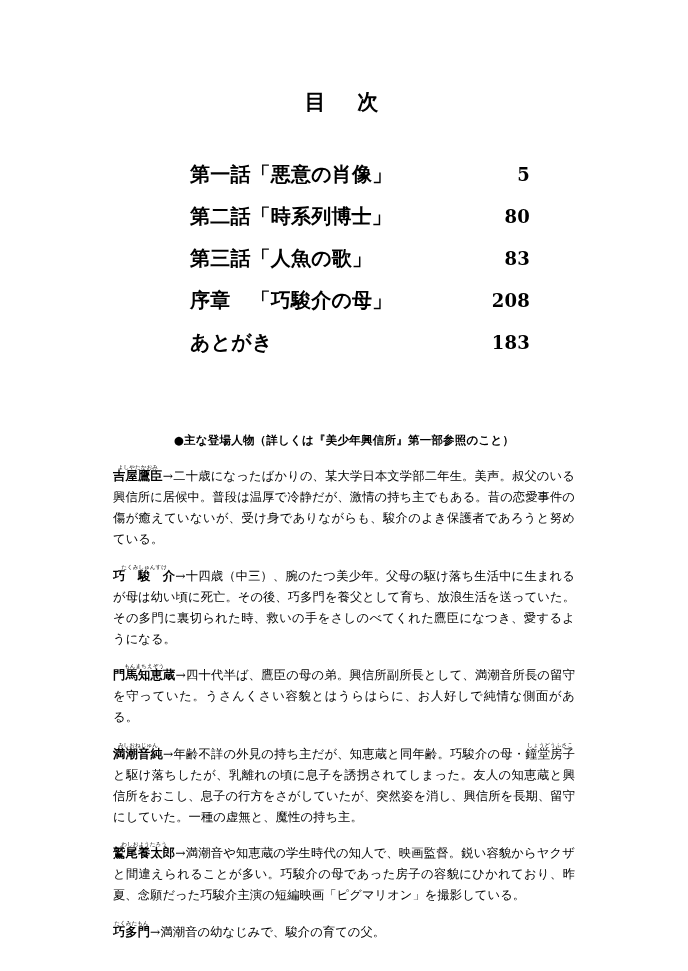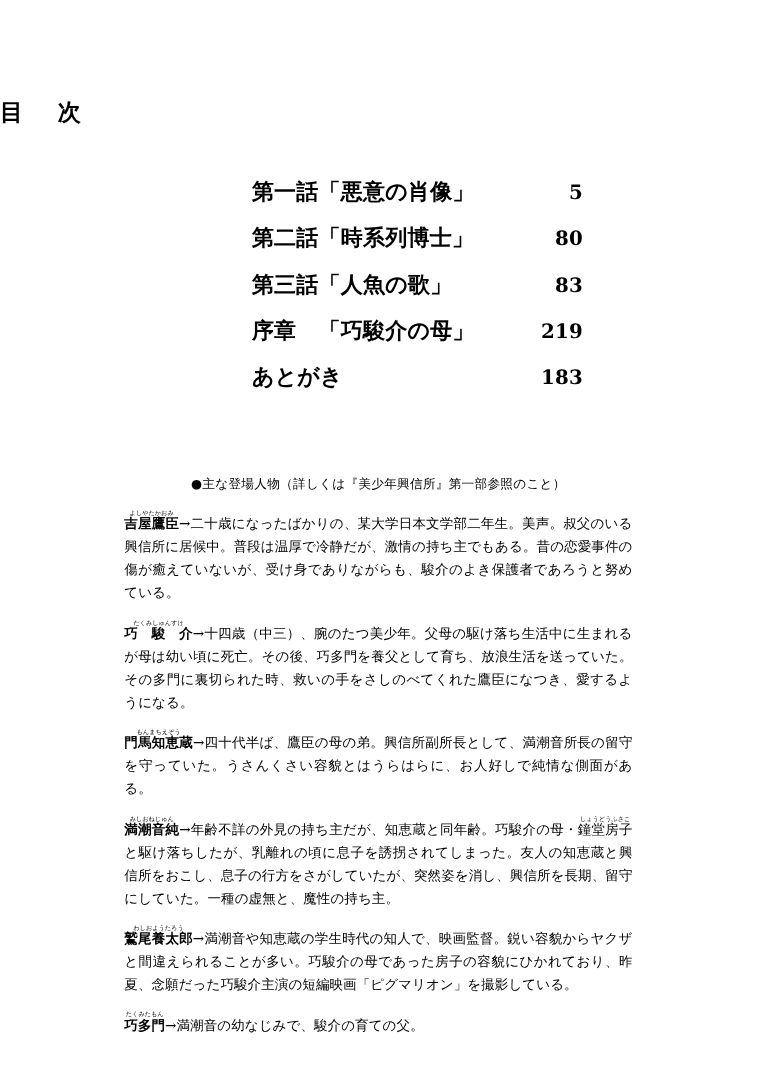--- a/index.html
+++ b/index.html
@@ -17,21 +17,21 @@
   }
   .page {
     width: 688px;
     height: 971px;
     position: relative;
     box-sizing: border-box;
   }
 
   
   .toc-title {
-    text-align: left;
+    text-align: center;
     font-size: 21px;
     font-weight: bold;
     letter-spacing: 0.25em;
     margin-top: 88px;
     margin-bottom: 0;
     font-family: "DejaVu Serif", "Liberation Serif", serif;
   }
 
   
   .toc-list {
@@ -43,21 +43,20 @@
     margin-top: 45px;
   }
   .toc-row {
     display: flex;
     align-items: baseline;
     justify-content: space-between;
     height: 42px;
     font-size: 20px;
     font-weight: bold;
     letter-spacing: 0.01em;
-    margin-left: 39px;
   }
   .toc-label {
     white-space: nowrap;
   }
   .toc-page {
     font-size: 18px;
     font-weight: bold;
     min-width: 34px;
     text-align: right;
   }
@@ -67,20 +66,21 @@
     margin-top: 62px;
     width: 462px;
     margin-left: 113px;
   }
   .char-heading {
     font-size: 11.5px;
     text-align: center;
     margin: 0 0 16px 0;
     letter-spacing: 0.02em;
     white-space: nowrap;
+    font-weight: bold;
   }
   .char-entry {
     font-size: 12.3px;
     line-height: 1.72;
     text-align: justify;
     text-justify: inter-ideograph;
     margin: 0 0 13px 0;
     letter-spacing: 0.005em;
   }
   .char-entry:last-child {
@@ -114,21 +114,21 @@
     <li class="toc-row">
       <span class="toc-label">第二話「時系列博士」</span>
       <span class="toc-page">80</span>
     </li>
     <li class="toc-row">
       <span class="toc-label">第三話「人魚の歌」</span>
       <span class="toc-page">83</span>
     </li>
     <li class="toc-row">
       <span class="toc-label">序章　「巧駿介の母」</span>
-      <span class="toc-page">219</span>
+      <span class="toc-page">208</span>
     </li>
     <li class="toc-row">
       <span class="toc-label">あとがき</span>
       <span class="toc-page">183</span>
     </li>
   </ul>
 
   <div class="char-section">
 
     <p class="char-heading">●主な登場人物（詳しくは『美少年興信所』第一部参照のこと）</p>

